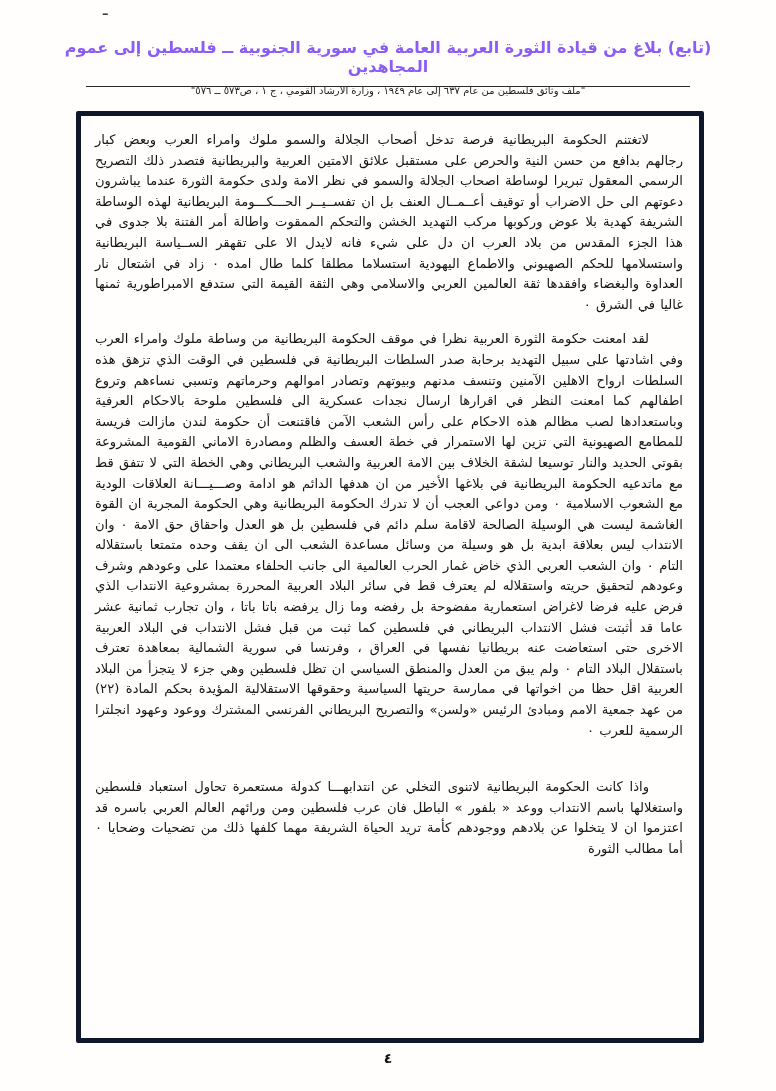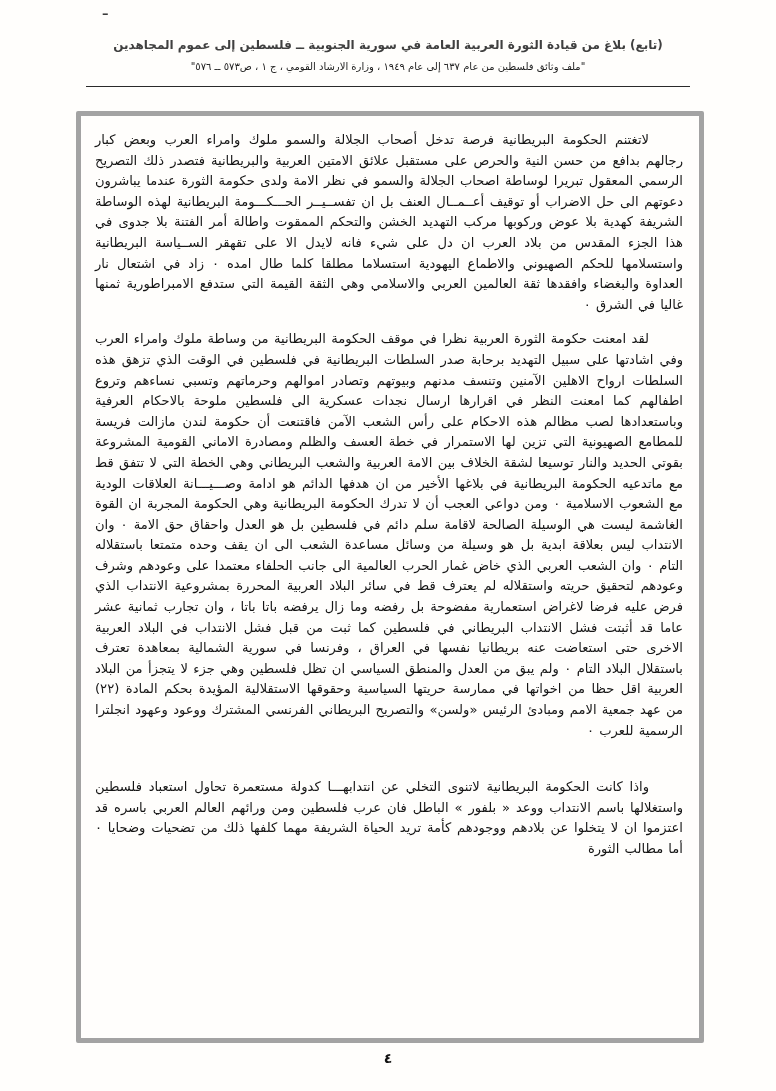--- a/index.html
+++ b/index.html
@@ -24,23 +24,23 @@
   .doc-header {
     position: absolute;
     top: 38px;
     left: 30px;
     right: 30px;
     text-align: center;
     direction: rtl;
   }
   .doc-title {
     margin: 0;
-    font-size: 12px;
+    font-size: 16px;
     font-weight: bold;
-    color: #404040;
+    color: #8b5cf6;
     letter-spacing: 0.2px;
   }
   .doc-source {
     margin-top: 9px;
     font-size: 10px;
     color: #1d1d1d;
   }
   .header-rule {
     position: absolute;
     top: 86px;
@@ -49,21 +49,21 @@
     margin: 0;
     border: 0;
     border-top: 1.7px solid #2a2a2a;
   }
   .highlight-box {
     position: absolute;
     top: 111px;
     left: 76px;
     width: 588px;
     height: 908px;
-    border: 5px solid #a3a3a3;
+    border: 5px solid #0f172a;
     border-radius: 2px;
     padding: 14px 16px 0 14px;
     direction: rtl;
     background: transparent;
   }
   .body-text p {
     margin: 0 0 14px 0;
     font-size: 13.1px;
     line-height: 20.6px;
     text-align: justify;

